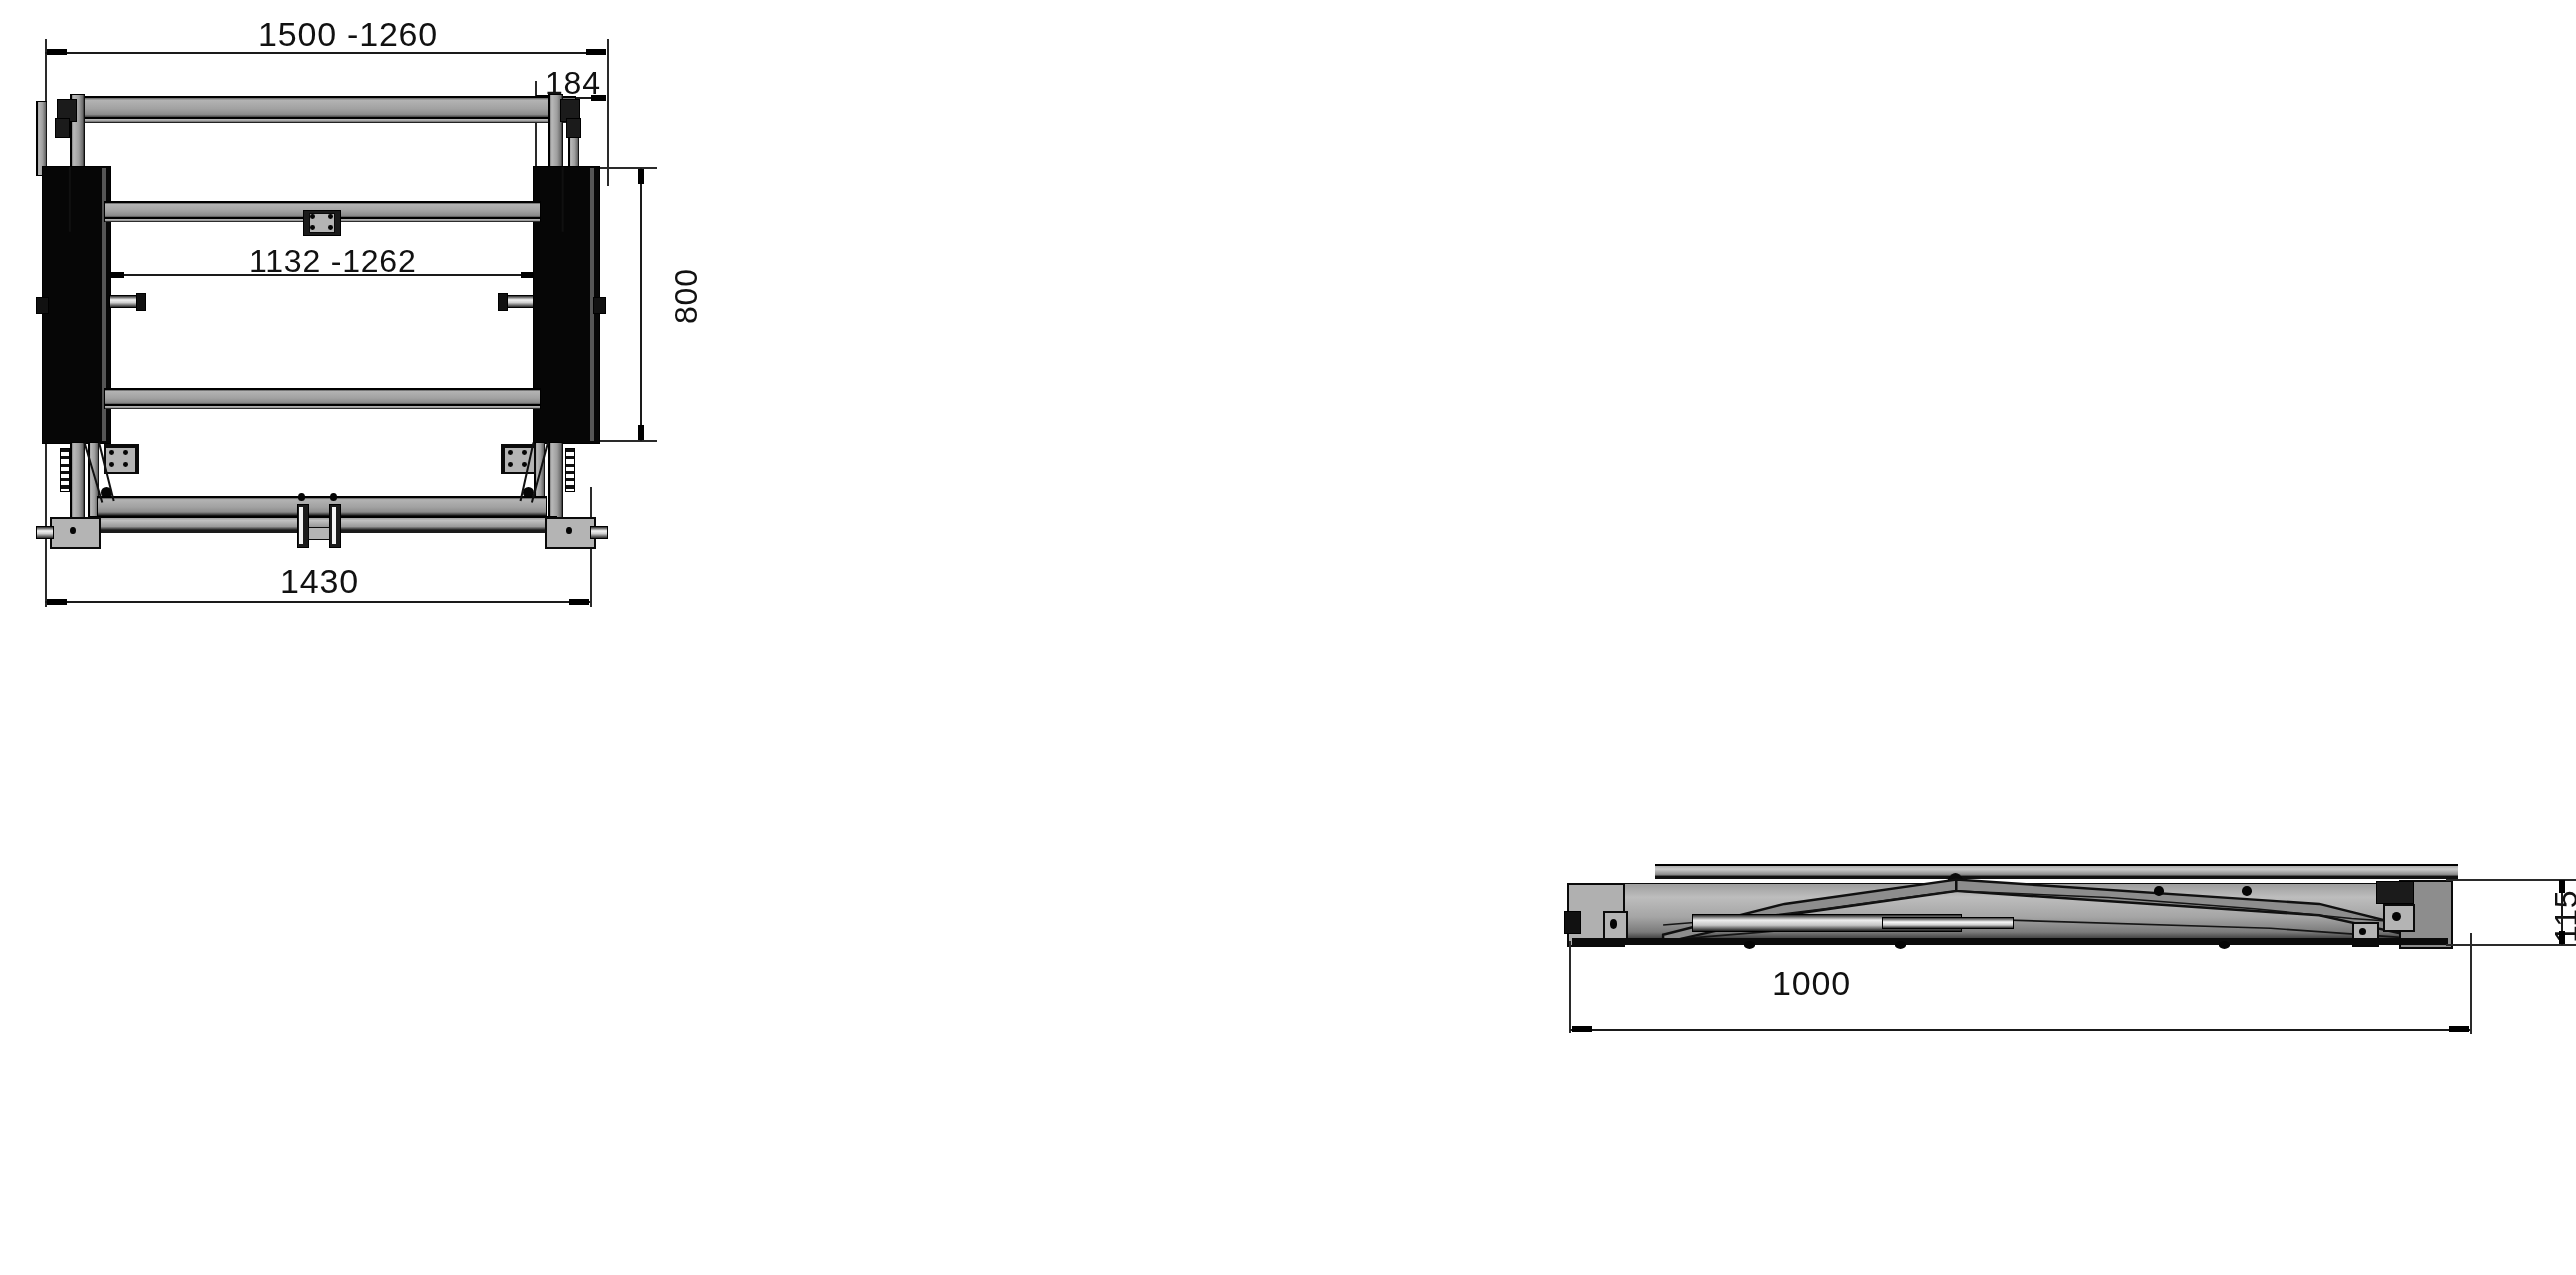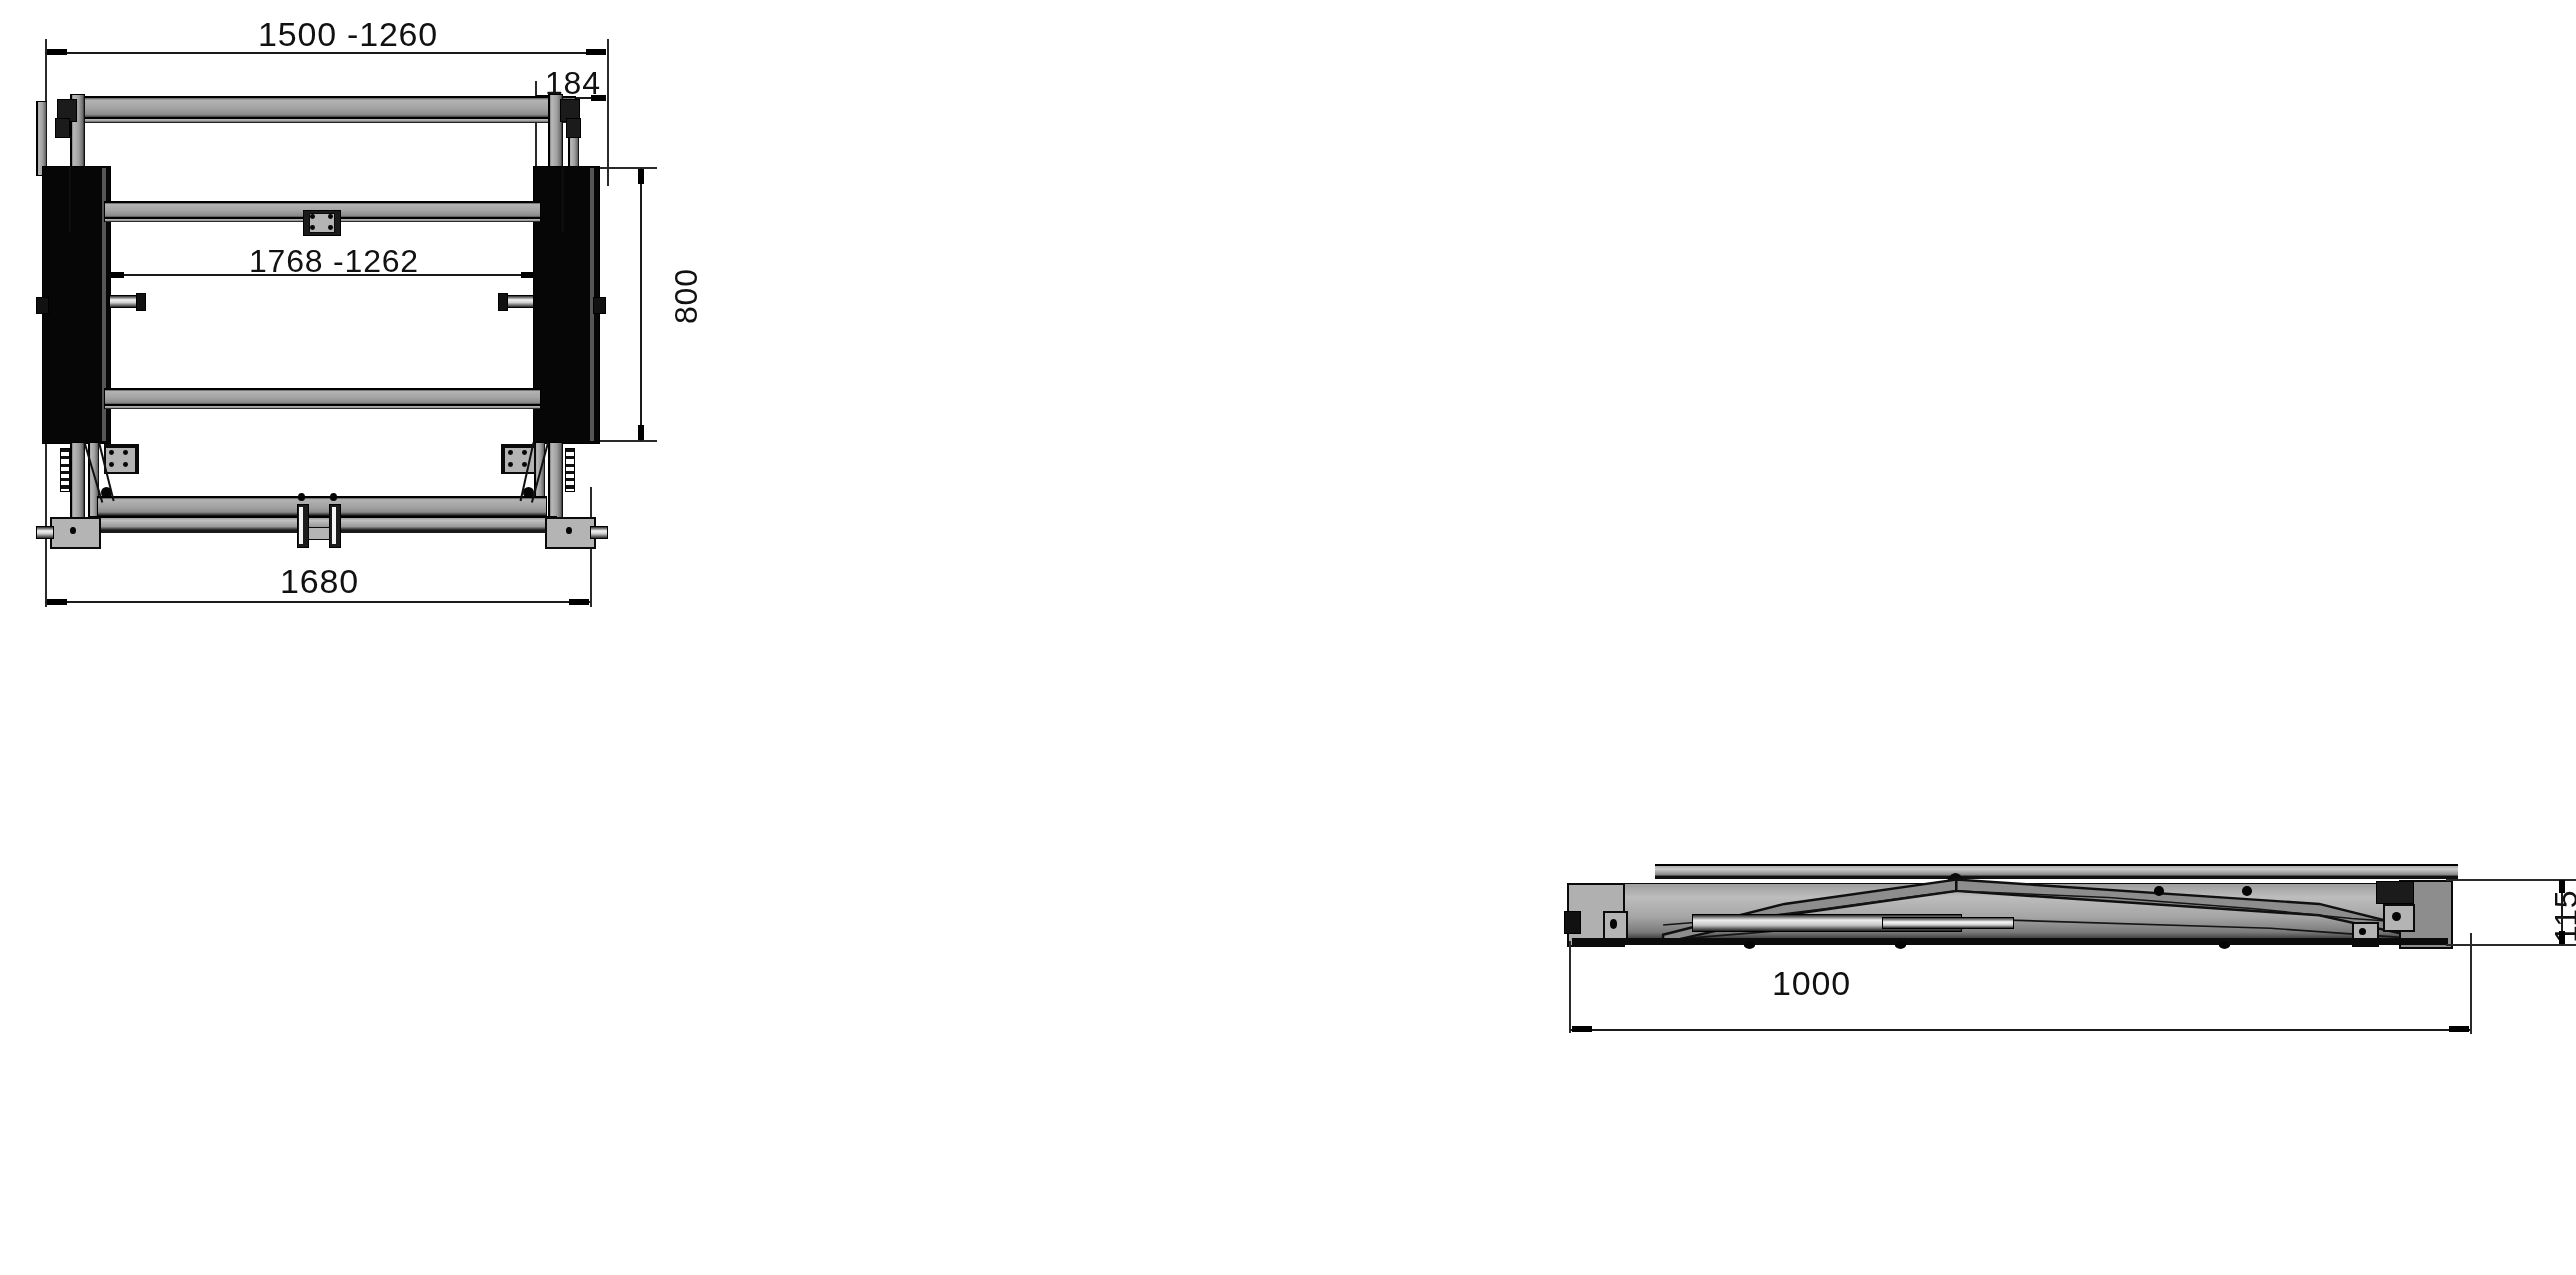--- a/index.html
+++ b/index.html
@@ -93,26 +93,26 @@
     <div class="ah" style="left:536px;top:95px;height:5.7px;width:14.6px;"></div>
     <div class="ah" style="left:591px;top:95px;height:5.7px;width:14.6px;"></div>
 
     <div class="dimtext vert" style="left:668px;top:324px;transform:rotate(-90deg);transform-origin:0 0;font-size:32px;">800</div>
     <div class="extline h" style="left:584px;top:167px;width:73px;height:1.6px;"></div>
     <div class="extline h" style="left:584px;top:440px;width:73px;height:1.6px;"></div>
     <div class="dline v" style="left:640px;top:168px;height:273px;width:1.6px;"></div>
     <div class="ah v" style="left:638px;top:169px;width:5.7px;height:14.6px;"></div>
     <div class="ah v" style="left:638px;top:425px;width:5.7px;height:14.6px;"></div>
 
-    <div class="dimtext" style="left:249px;top:243px;font-size:32px;">1768 -1262</div>
+    <div class="dimtext" style="left:249px;top:243px;font-size:32px;">1132 -1262</div>
     <div class="dline" style="left:107px;top:274px;width:430px;"></div>
     <div class="ah" style="left:108px;top:272px;height:5.7px;width:16px;"></div>
     <div class="ah" style="left:521px;top:272px;height:5.7px;width:16px;"></div>
 
-    <div class="dimtext" style="left:280px;top:562px;font-size:34px;">1680</div>
+    <div class="dimtext" style="left:280px;top:562px;font-size:34px;">1430</div>
     <div class="extline" style="left:45px;top:307px;height:300px;"></div>
     <div class="extline" style="left:590px;top:487px;height:120px;"></div>
     <div class="dline" style="left:45px;top:601px;width:545px;"></div>
     <div class="ah" style="left:47px;top:599px;height:5.7px;width:19.5px;"></div>
     <div class="ah" style="left:569px;top:599px;height:5.7px;width:19.5px;"></div>
 
     <div class="abs" style="left:0;top:0;width:665px;height:616px;">
 
       <div class="rail" style="left:70px;top:96px;width:504px;height:23px;"></div>
       <div class="rail-thin" style="left:70px;top:117px;width:504px;height:5.7px;"></div>

